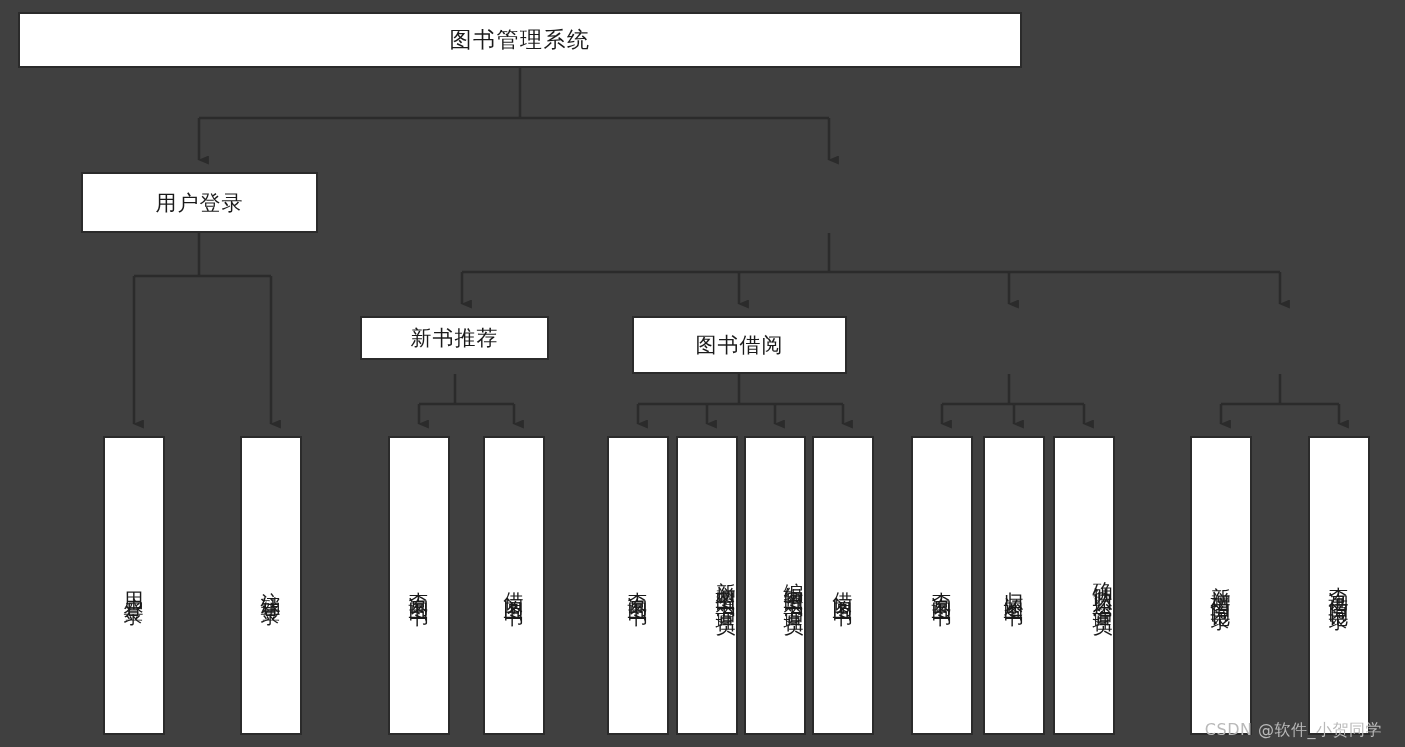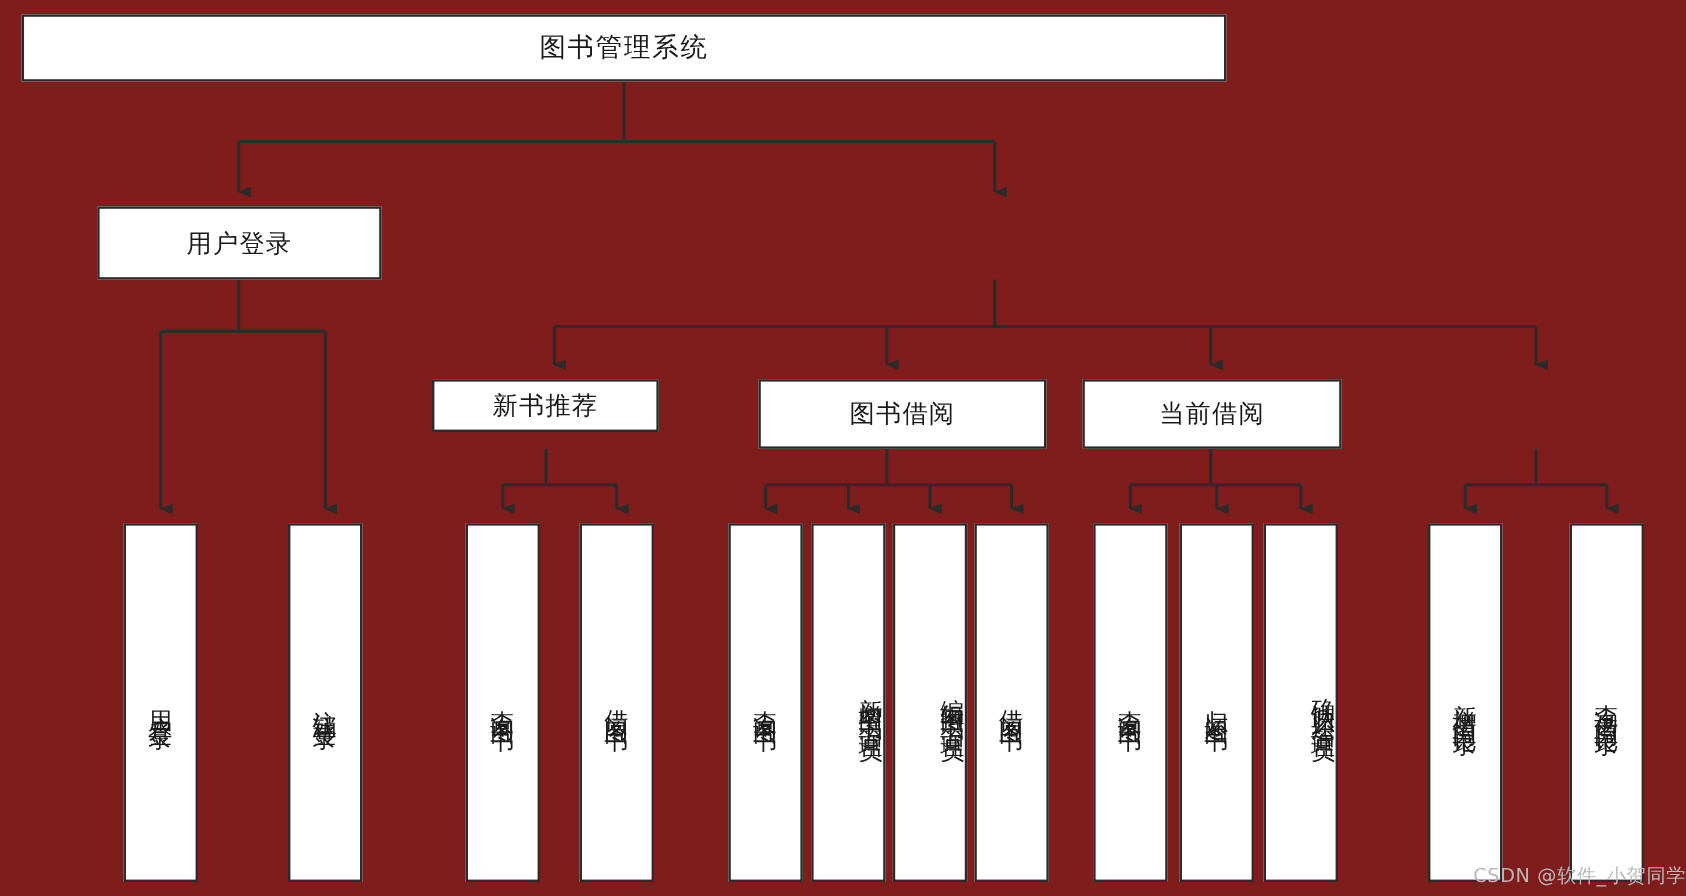--- a/index.html
+++ b/index.html
@@ -8,21 +8,21 @@
     padding: 0;
     background: #ffffff;
   }
   body {
     font-family: "DejaVu Sans", "Liberation Sans", sans-serif;
   }
   #canvas {
     position: relative;
     width: 1405px;
     height: 747px;
-    background: #7f1d1d;
+    background: #404040;
     overflow: hidden;
   }
   #wires {
     position: absolute;
     left: 0;
     top: 0;
     width: 1405px;
     height: 747px;
     pointer-events: none;
   }
@@ -60,21 +60,21 @@
     align-items: center;
     padding-top: 0;
   }
   .vlabel {
     writing-mode: vertical-rl;
     text-orientation: upright;
     display: block;
   }
   #watermark {
     position: absolute;
-    right: 0;
+    right: 23px;
     bottom: 6px;
     font-size: 16px;
     color: #b9b9b9;
     letter-spacing: 0.5px;
     white-space: nowrap;
     font-family: "DejaVu Sans", "Liberation Sans", sans-serif;
   }
 </style>
 </head>
 <body>
@@ -139,25 +139,22 @@
     <span>图书管理系统</span>
   </div>
 
   <div class="node node-h" style="left:81px; top:172px; width:237px; height:61px;">
     <span>用户登录</span>
   </div>
 
   <div class="node node-h" style="left:360px; top:316px; width:189px; height:44px;">
     <span>新书推荐</span>
   </div>
-  <div class="node node-h" style="left:632px; top:316px; width:240px; height:58px;">
+  <div class="node node-h" style="left:632px; top:316px; width:215px; height:58px;">
     <span>图书借阅</span>
-  </div>
-  <div class="node node-h" style="left:902px; top:316px; width:216px; height:58px;">
-    <span>当前借阅</span>
   </div>
 
   <div class="node node-v centered" style="left:103px; top:436px; width:62px; height:299px;">
     <span class="vlabel">用户登录</span>
   </div>
   <div class="node node-v centered" style="left:240px; top:436px; width:62px; height:299px;">
     <span class="vlabel">注销登录</span>
   </div>
 
   <div class="node node-v centered" style="left:388px; top:436px; width:62px; height:299px;">

